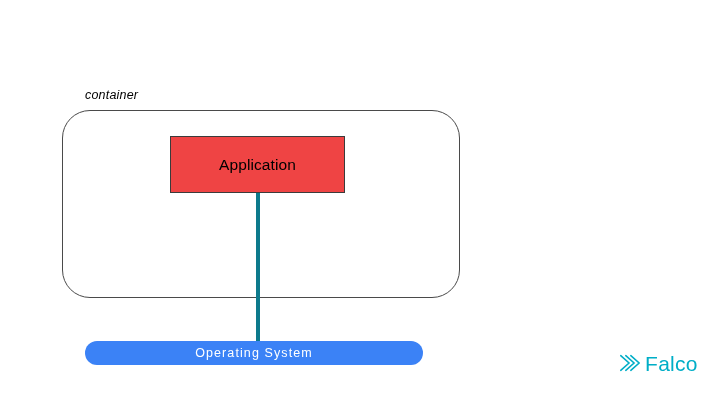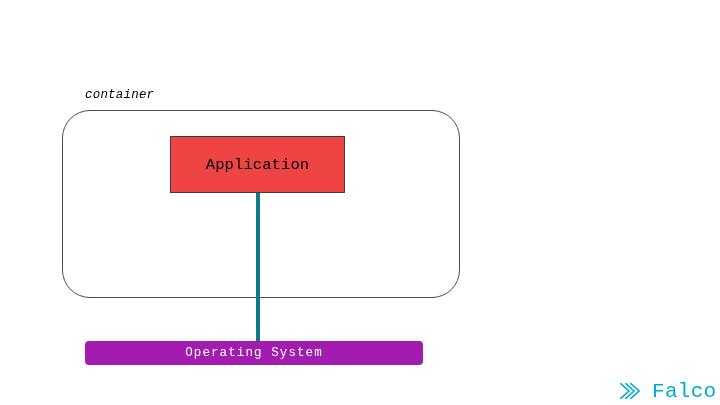--- a/index.html
+++ b/index.html
@@ -6,21 +6,21 @@
     margin: 0;
     padding: 0;
     background: #ffffff;
   }
   #page {
     position: relative;
     width: 720px;
     height: 405px;
     background: #ffffff;
     overflow: hidden;
-    font-family: Liberation Mono, monospace;
+    font-family: Liberation Sans, sans-serif;
   }
 
   
   .container-label {
     position: absolute;
     left: 85px;
     top: 88px;
     font-size: 12.5px;
     font-style: italic;
     color: #000000;
@@ -71,42 +71,41 @@
     letter-spacing: 0.1px;
   }
 
   
   .os-pill {
     position: absolute;
     left: 85px;
     top: 341px;
     width: 338px;
     height: 24px;
-    background: #a21caf;
-    border-radius: 4px;
+    background: #3b82f6;
+    border-radius: 12px;
     display: flex;
     align-items: center;
     justify-content: center;
   }
   .os-pill-label {
     font-size: 12.5px;
     color: #ffffff;
     letter-spacing: 1.1px;
     font-weight: 500;
   }
 
   
   .falco-logo {
     position: absolute;
     left: 618px;
     top: 352px;
     display: flex;
     align-items: center;
-    gap: 12px;
-    margin-top: 28px;
+    gap: 5px;
   }
   .falco-mark {
     width: 22px;
     height: 22px;
     display: block;
   }
   .falco-wordmark {
     font-size: 21px;
     color: #00aec7;
     letter-spacing: 0.3px;

